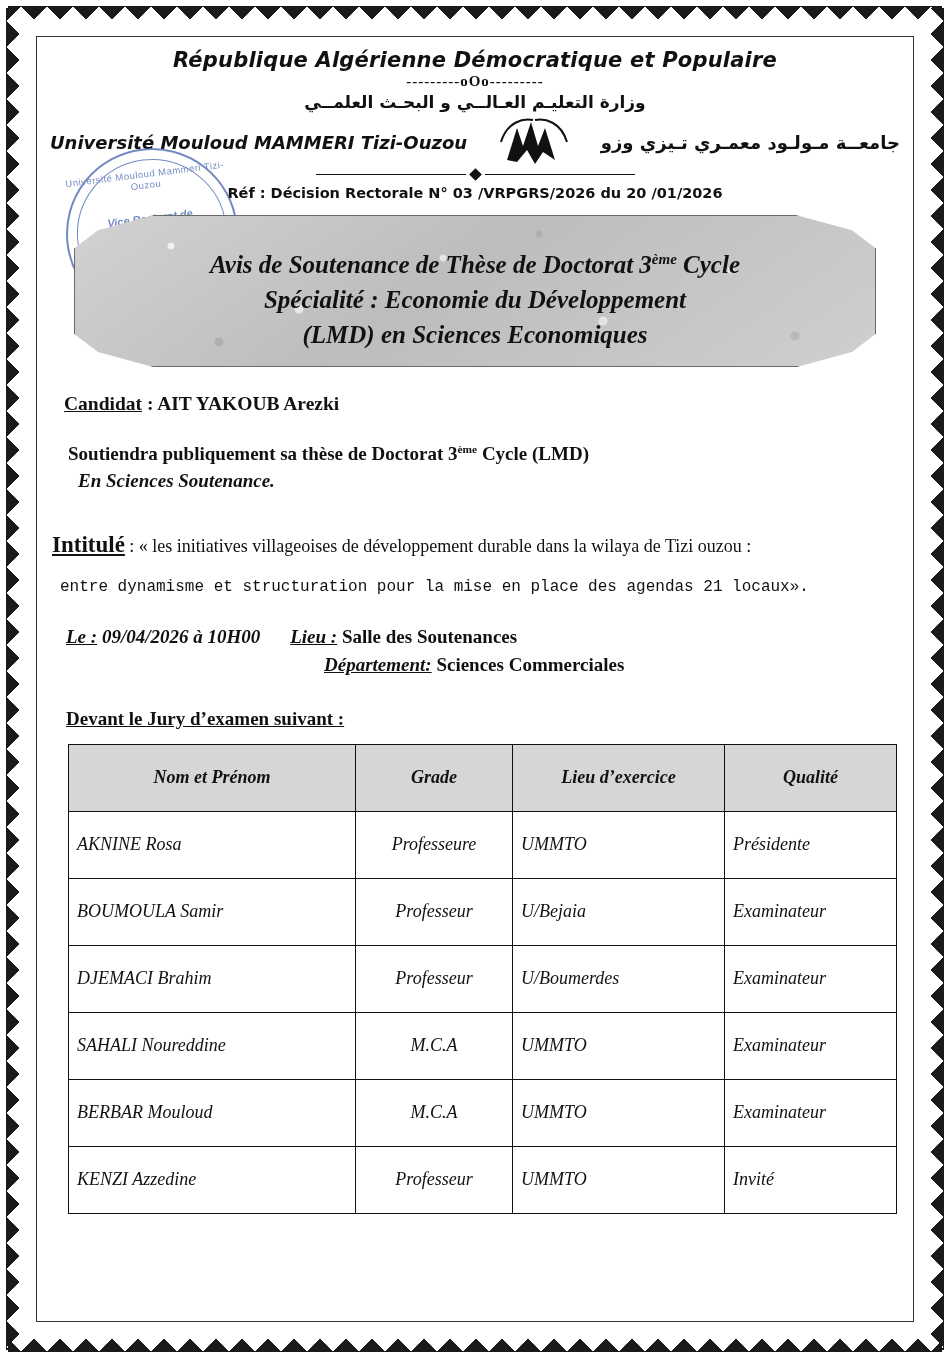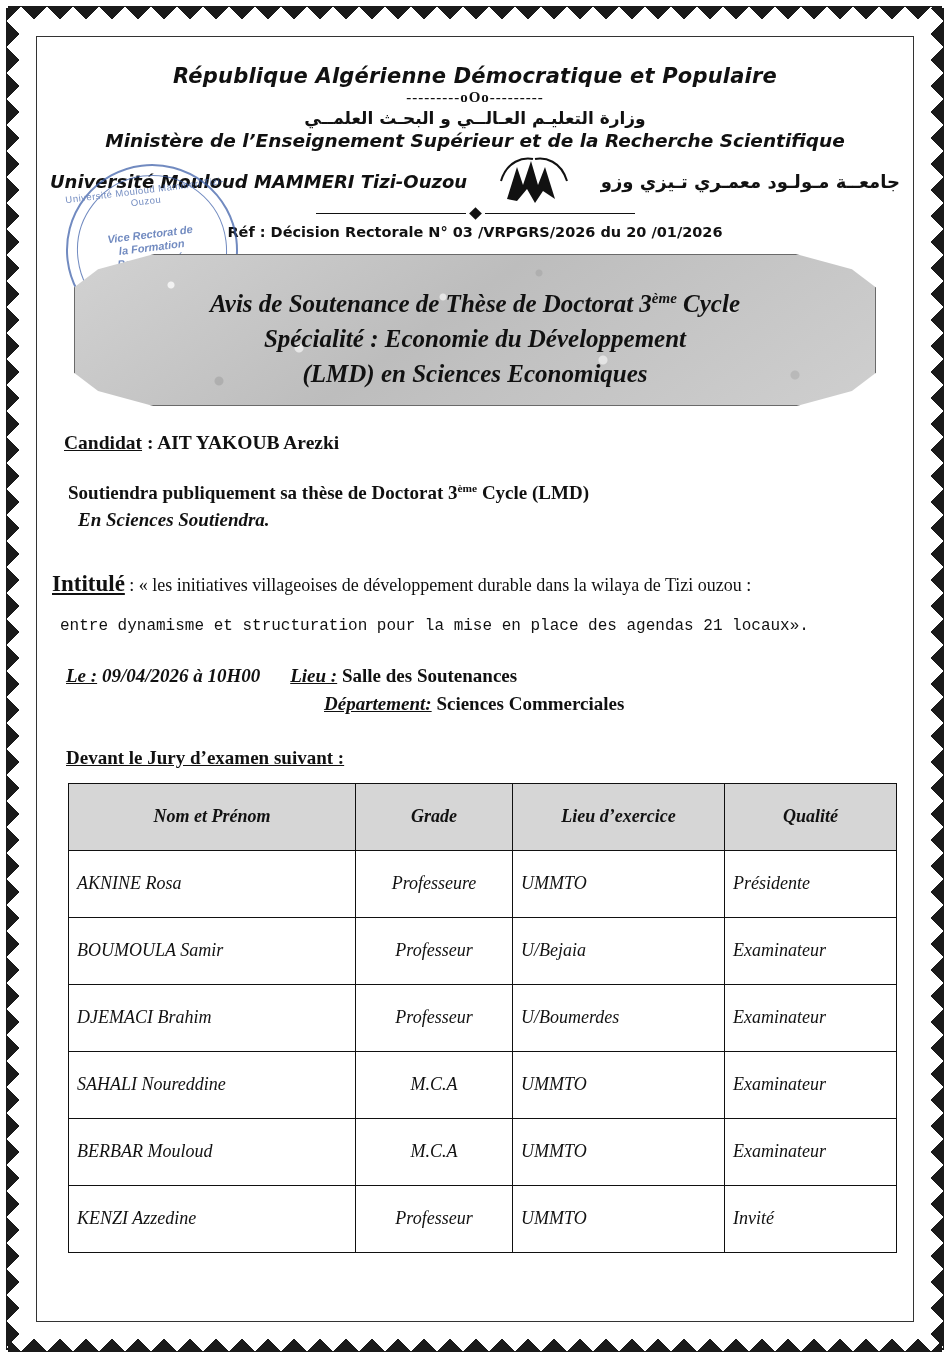--- a/index.html
+++ b/index.html
@@ -51,21 +51,21 @@
   .inner-frame {
     position: absolute;
     left: 36px; top: 36px; right: 36px; bottom: 36px;
     border: 1px solid #333;
   }
 
   
   .content {
     position: absolute;
     left: 44px;
-    top: 56px;
+    top: 40px;
     width: 862px;
     height: 1278px;
   }
 
   .header-block {
     text-align: center;
     position: relative;
   }
   .line-rep {
     font-family: "DejaVu Sans", sans-serif;
@@ -357,21 +357,20 @@
   <div class="zig zig-right"></div>
 </div>
 <div class="inner-frame"></div>
 
 <div class="content">
 
   <div class="header-block">
     <div class="line-rep">République Algérienne Démocratique et Populaire</div>
     <div class="line-ooo">---------oOo---------</div>
     <div class="line-ar1">وزارة التعليـم العـالــي و البحـث العلمــي</div>
-    <div class="line-min">Ministère de l’Enseignement Supérieur et de la Recherche Scientifique</div>
 
     <div class="row-univ">
       <div class="univ-fr">Université Mouloud MAMMERI Tizi-Ouzou</div>
       <div class="logo-ummto">
         <svg viewBox="0 0 74 52" width="74" height="52" aria-hidden="true">
           <path d="M10 44 L20 12 L26 30 L34 6 L41 30 L48 12 L58 44 L46 36 L38 48 L30 34 L20 46 Z" fill="#111"></path>
           <path d="M4 26 C10 6, 26 2, 36 4" stroke="#111" stroke-width="2" fill="none"></path>
           <path d="M70 26 C64 6, 48 2, 38 4" stroke="#111" stroke-width="2" fill="none"></path>
         </svg>
       </div>
@@ -407,21 +406,21 @@
 
   <div class="body-area">
 
     <div class="line-candidat">
       <span class="u">Candidat</span><span> : </span><span>AIT YAKOUB Arezki</span>
     </div>
 
     <div class="line-soutiendra">
       <span>Soutiendra publiquement sa thèse de Doctorat 3</span><sup>ème</sup><span> Cycle (LMD)</span>
     </div>
-    <div class="line-soutiendra2">En  Sciences Soutiendra.</div>
+    <div class="line-soutiendra2">En  Sciences Soutenance.</div>
 
     <div class="line-intitule">
       <b class="u">Intitulé</b><span> : </span><span>« les initiatives villageoises de développement durable dans la wilaya de Tizi ouzou :</span>
     </div>
     <div class="line-intitule2">entre dynamisme et structuration pour la mise en place des agendas 21 locaux».</div>
 
     <div class="row-date">
       <div class="date-txt">
         <span class="u">Le :</span>
         <span>09/04/2026</span>

